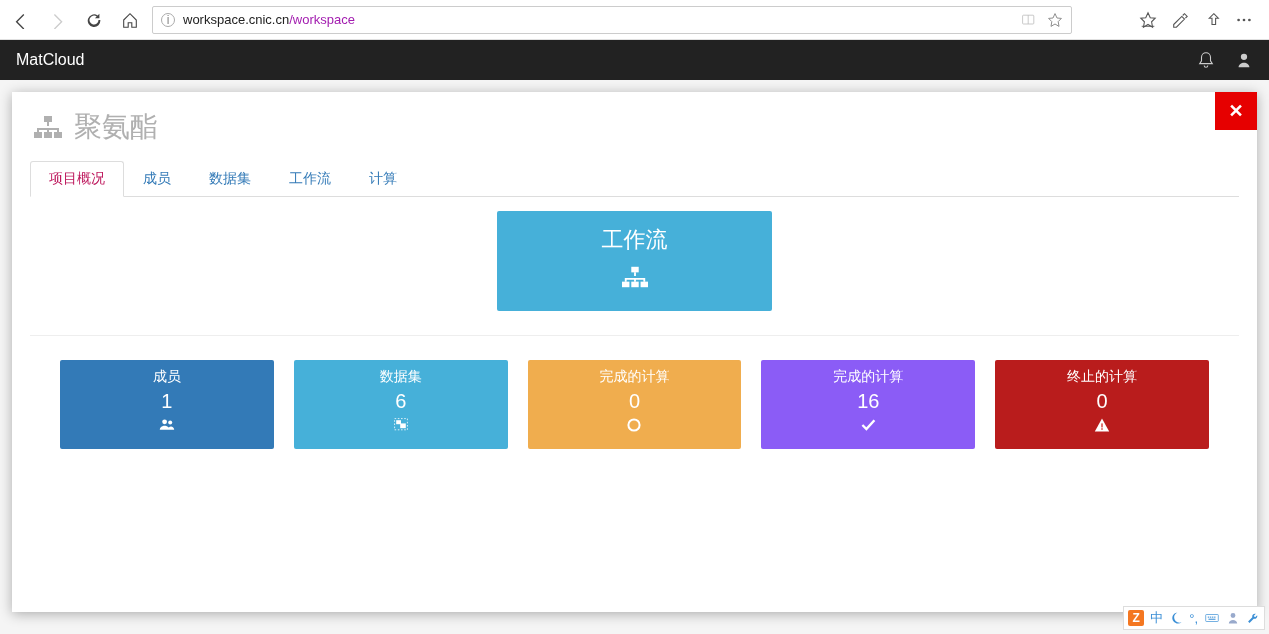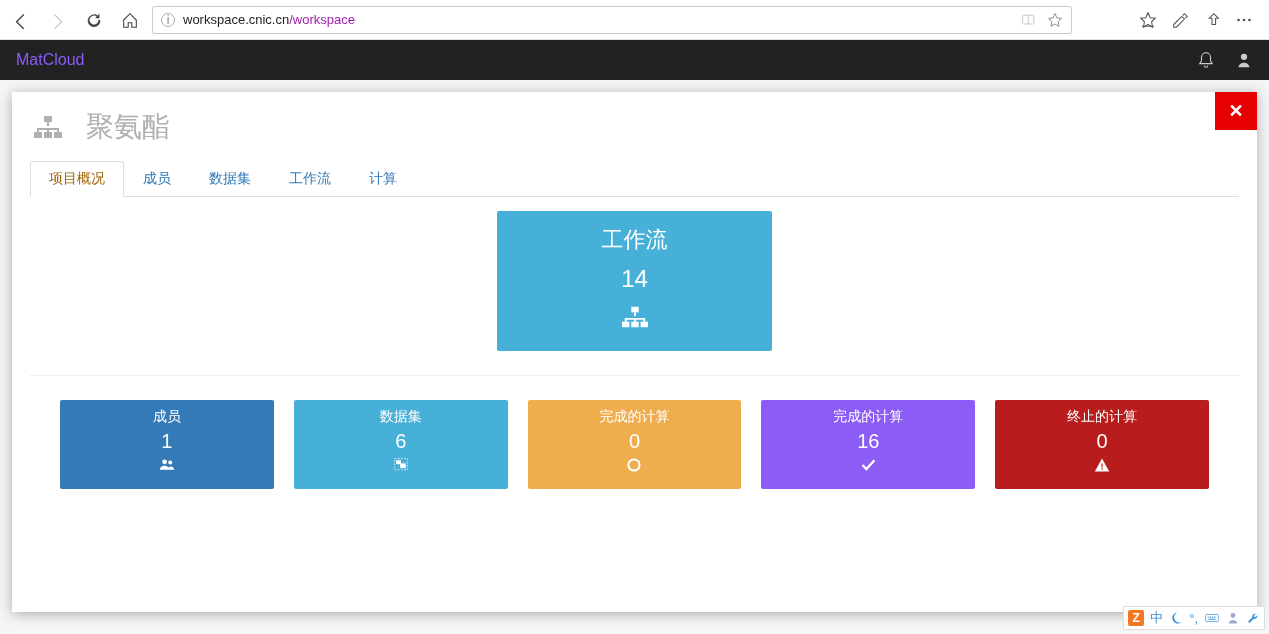--- a/index.html
+++ b/index.html
@@ -84,21 +84,21 @@
 
     
     .app-header {
       height: 40px;
       background: #222;
       display: flex;
       align-items: center;
       padding: 0 16px;
       color: #aaa;
     }
-    .app-title { font-size: 16px; color: #8b5cf6; }
+    .app-title { font-size: 16px; color: #ffffff; }
     .app-header-right {
       margin-left: auto;
       display: flex;
       align-items: center;
       gap: 20px;
       color: #ccc;
     }
 
     
     .page-wrap {
@@ -123,21 +123,21 @@
       align-items: center;
       justify-content: center;
       font-size: 18px;
       cursor: pointer;
       font-weight: bold;
     }
 
     .project-title {
       display: flex;
       align-items: center;
-      gap: 24px;
+      gap: 12px;
       color: #b0b0b0;
       font-size: 28px;
       font-weight: 300;
       padding: 4px 0 8px 4px;
     }
     .project-title .sitemap-icon { width: 28px; height: 26px; fill: #b0b0b0; }
 
     
     .tabs {
       display: flex;
@@ -148,21 +148,21 @@
       padding: 8px 18px;
       font-size: 14px;
       color: #337ab7;
       cursor: pointer;
       border: 1px solid transparent;
       border-bottom: none;
       position: relative;
       top: 1px;
     }
     .tab.active {
-      color: #a16207;
+      color: #be185d;
       border: 1px solid #ddd;
       border-bottom: 1px solid #fff;
       border-radius: 3px 3px 0 0;
       background: #fff;
     }
 
     
     .hero-row {
       display: flex;
       justify-content: center;
@@ -391,21 +391,20 @@
         <div class="tab active">项目概况</div>
         <div class="tab">成员</div>
         <div class="tab">数据集</div>
         <div class="tab">工作流</div>
         <div class="tab">计算</div>
       </div>
 
     <div class="hero-row">
       <div class="hero-card">
         <div class="h-title">工作流</div>
-        <div class="h-value">14</div>
         <div class="h-icon"><svg viewBox="0 0 28 22">
               <use href="#ic-sitemap"></use>
             </svg></div>
       </div>
     </div>
 
     <div class="stats-row" id="stats">
         <div class="stat-card c-blue">
           <div class="s-title">成员</div>
           <div class="s-value">1</div>

